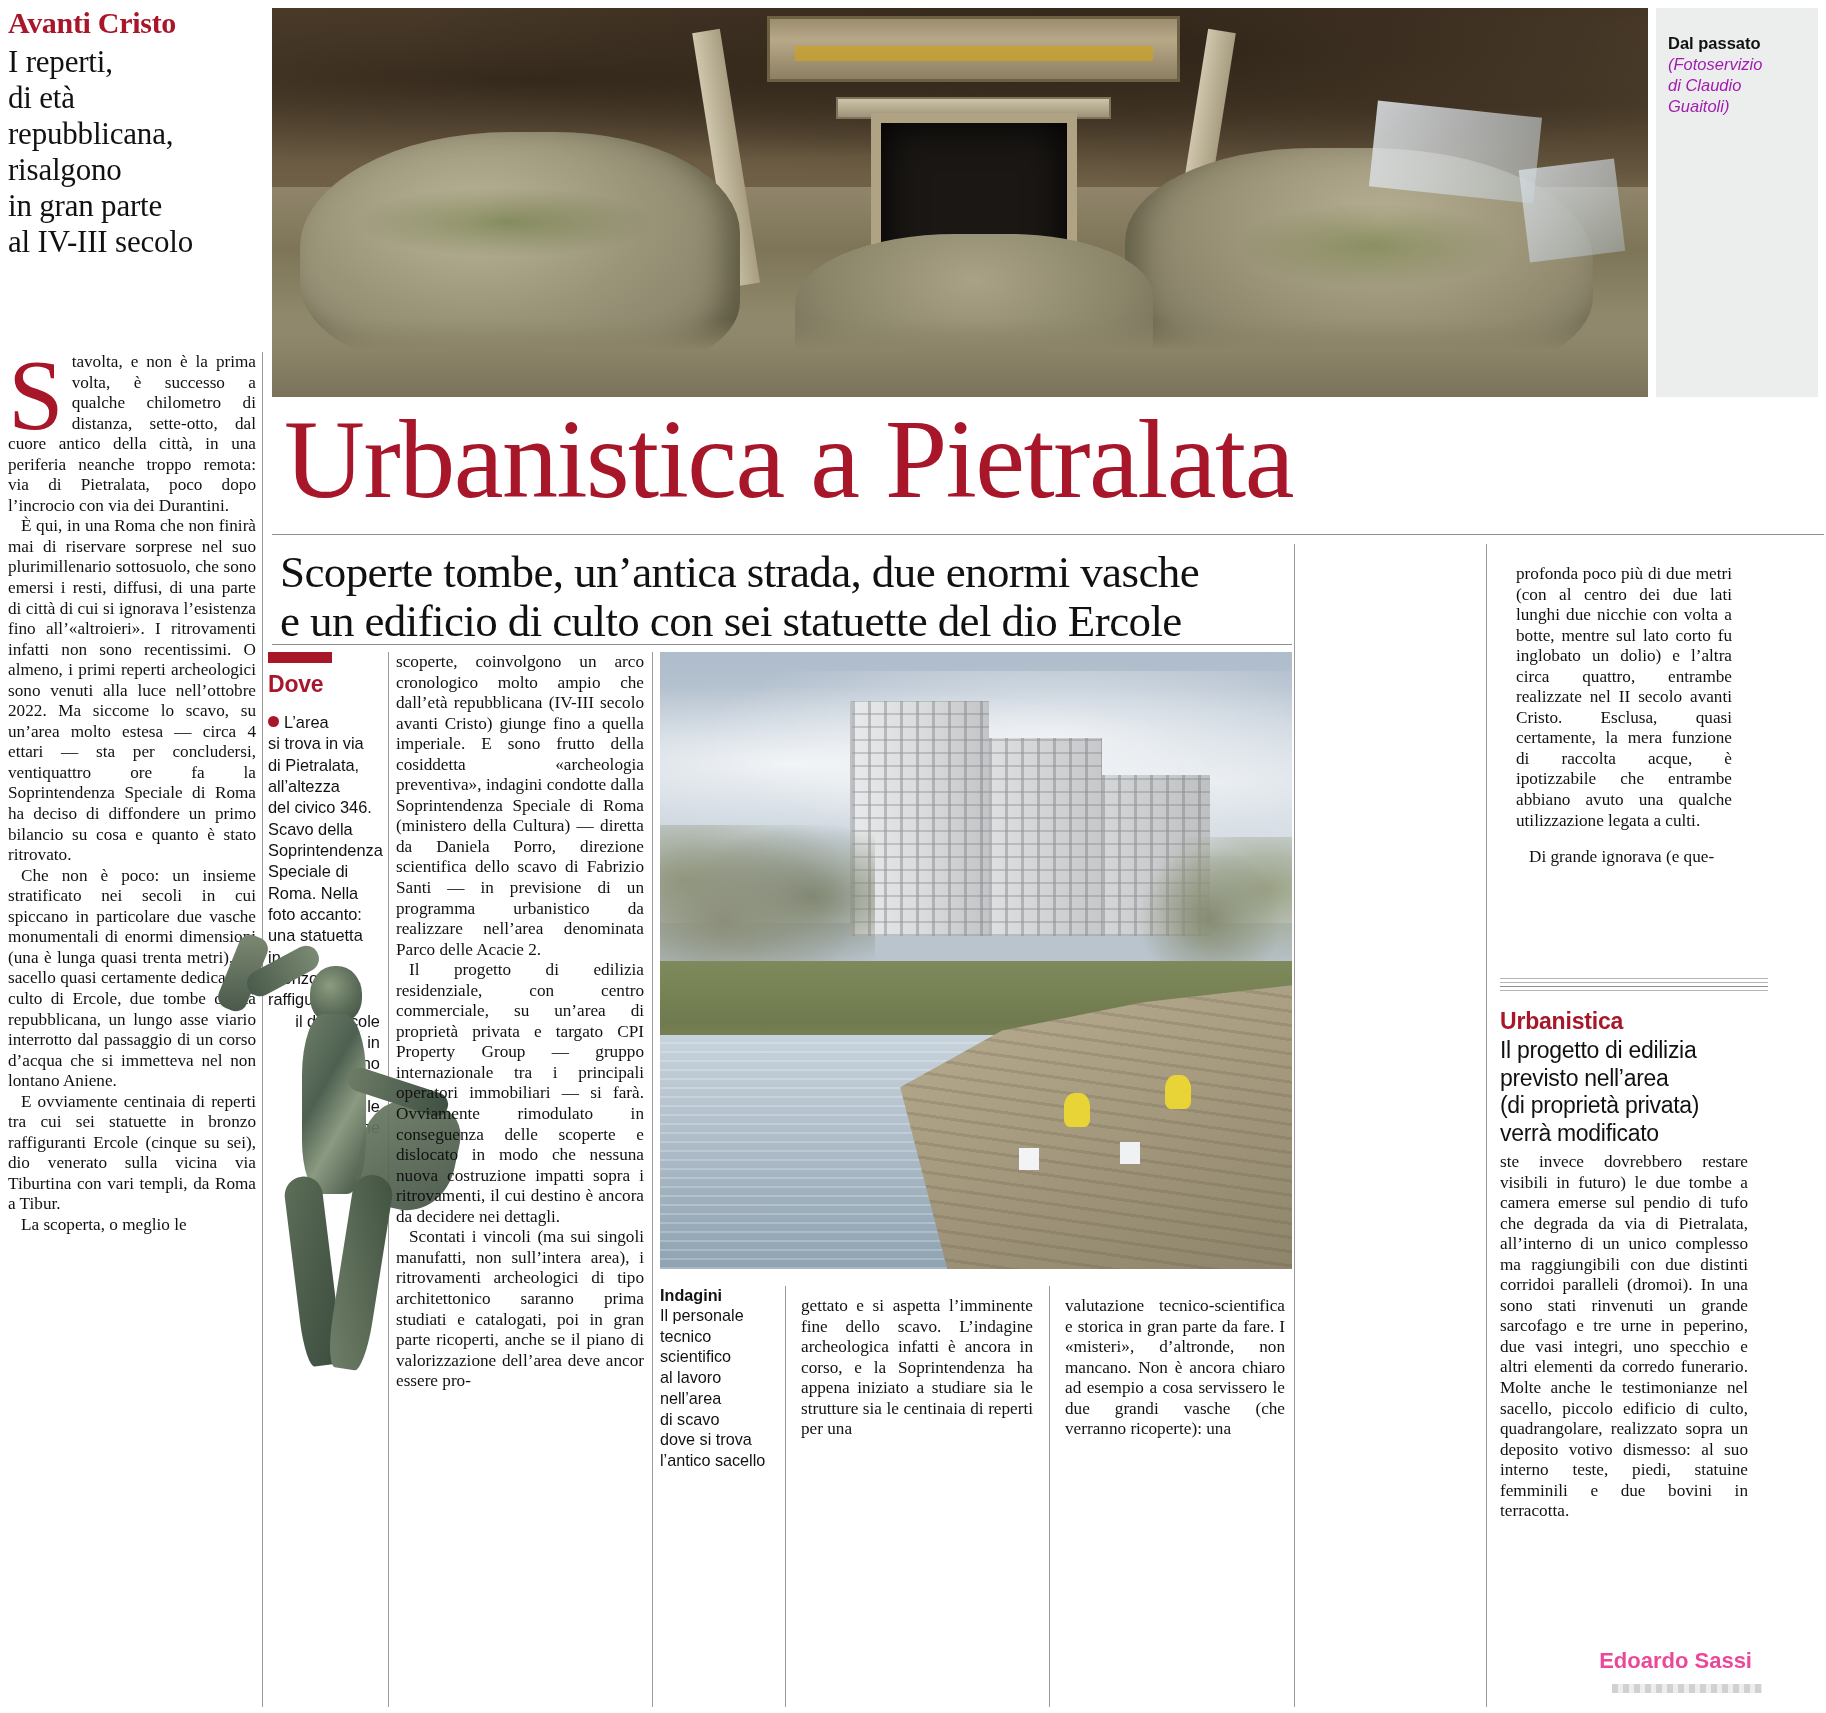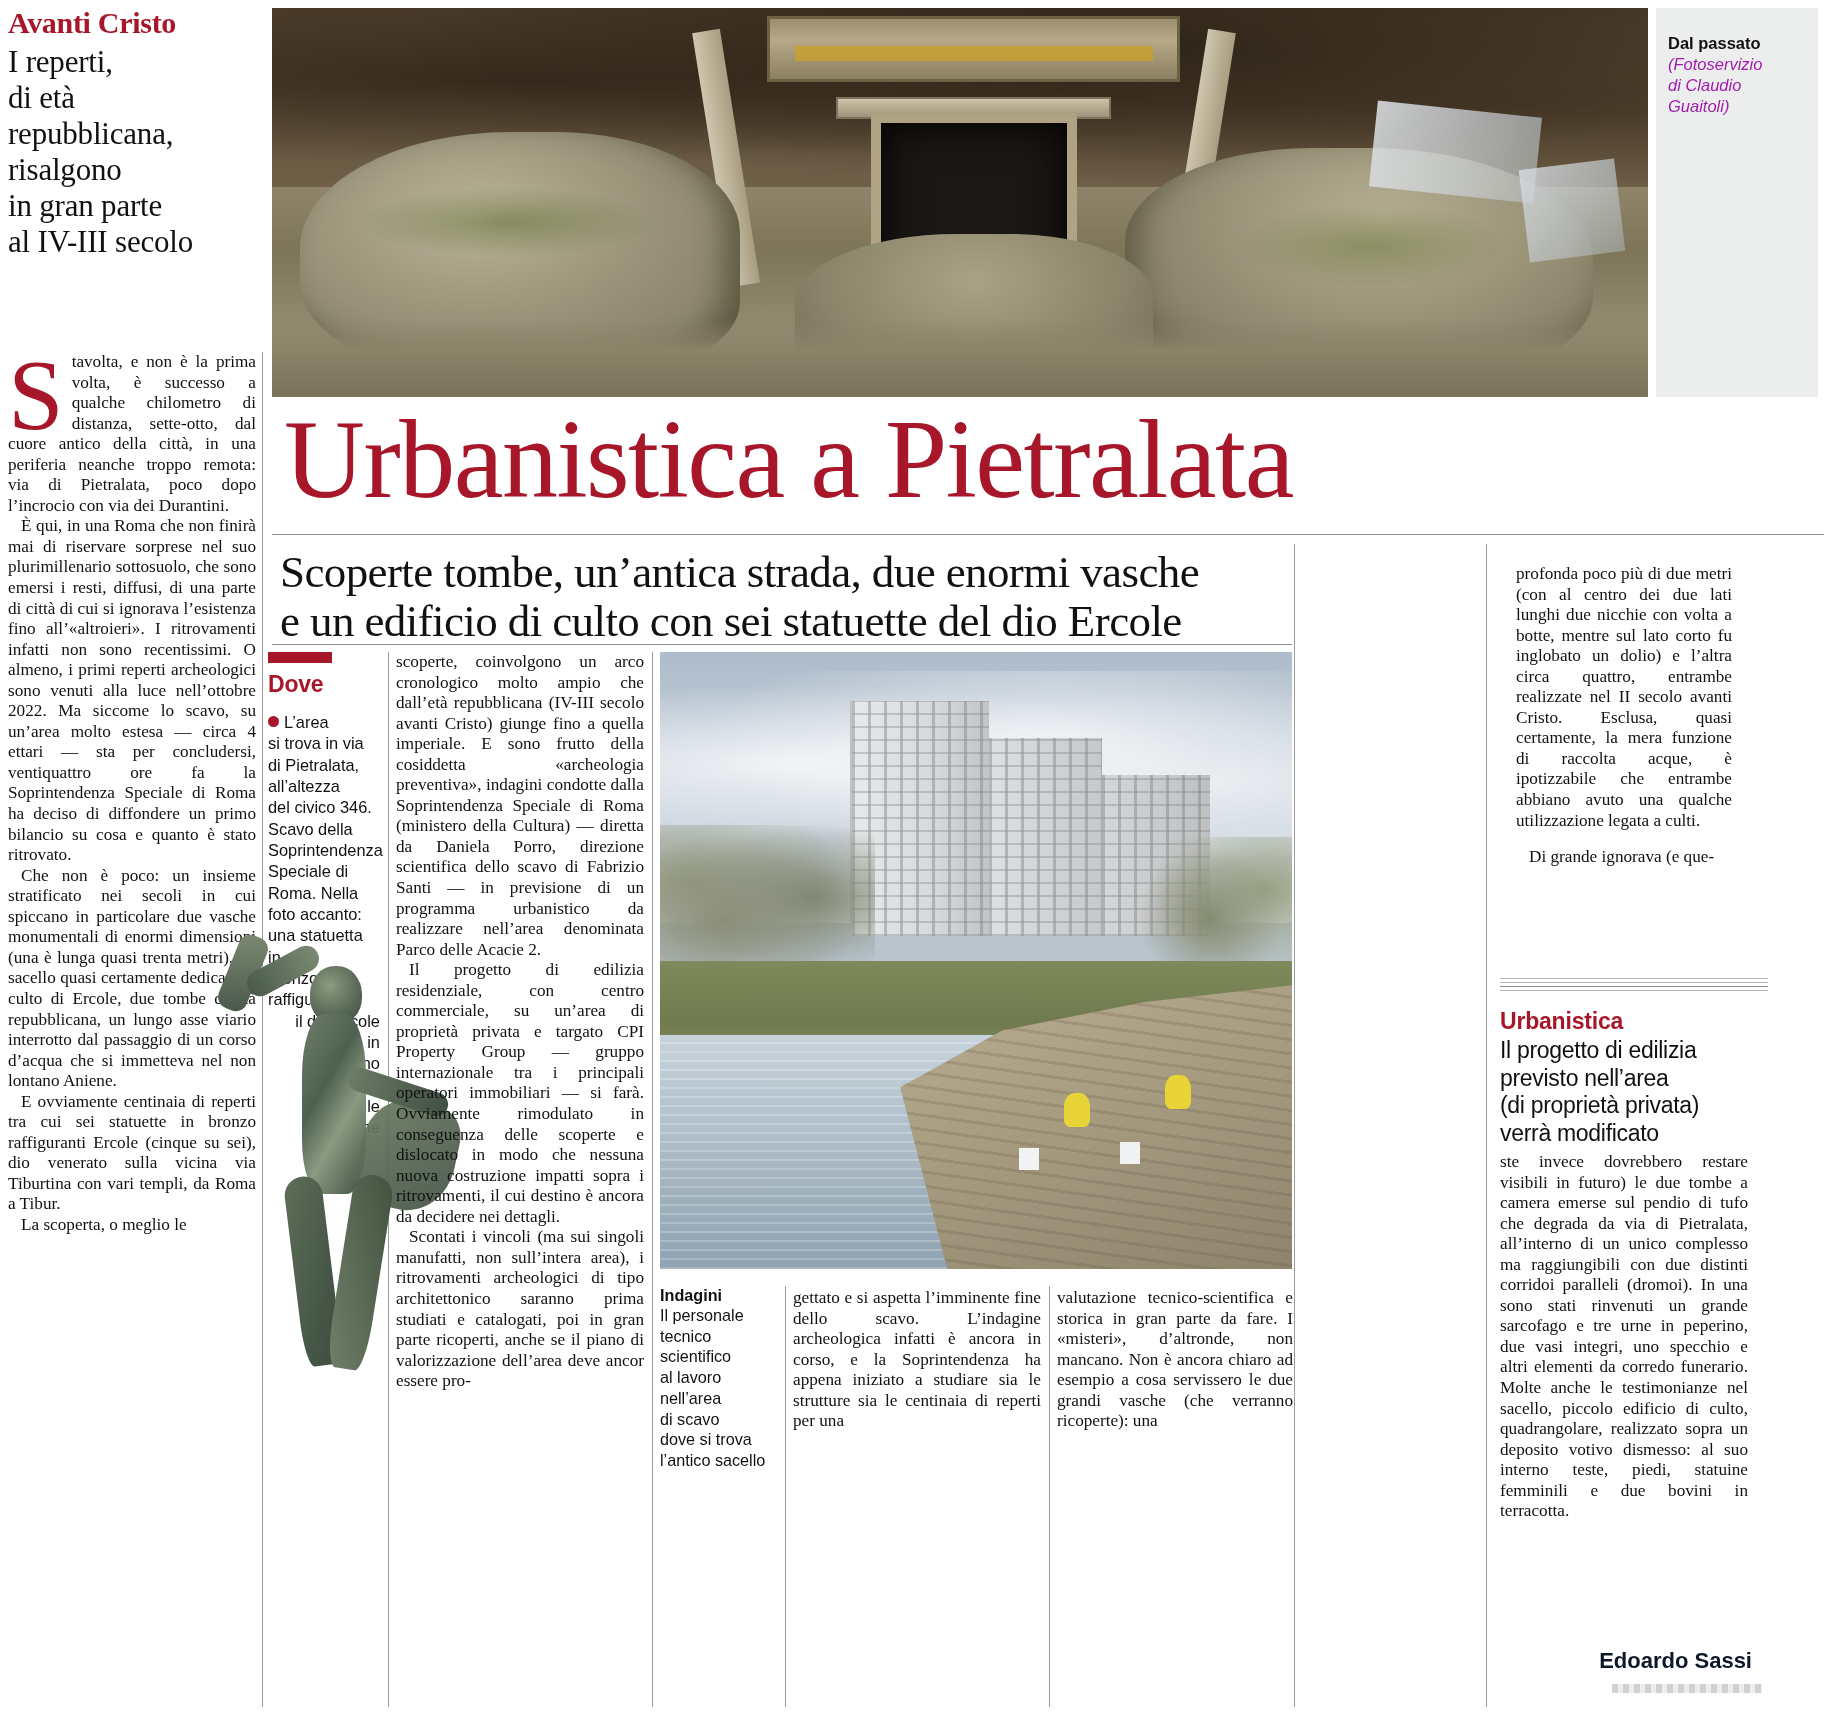--- a/index.html
+++ b/index.html
@@ -275,21 +275,21 @@
   
   #caption-indagini {
     position: absolute; left: 660px; top: 1286px; width: 118px;
   }
   .cap2-title { font-family:"Liberation Sans",sans-serif; font-weight:bold; font-size:16.2px; color:#111; }
   .cap2-body  { font-family:"Liberation Sans",sans-serif; font-size:16.2px; line-height:1.28; color:#111; }
 
   
   #col-b1 { position: absolute; left: 793px; top: 1288px; width: 248px; font-size: 17.2px; line-height: 1.195; }
   #col-b2 { position: absolute; left: 1057px; top: 1288px; width: 236px; font-size: 17.2px; line-height: 1.195; }
-  #col-b1 p, #col-b2 p { text-align: justify; hyphens: auto; margin: 0; }
+  #col-b1 p, #col-b2 p { text-align: justify; hyphens: auto; margin: 8px; }
 
   
   #col-r-top { position: absolute; left: 1500px; top: 548px; width: 248px; font-size: 17.2px; line-height: 1.195; }
   #col-r-top p { text-align: justify; hyphens:auto; margin:16px; }
   #col-r-top p + p { text-indent: 13px; }
 
   #urb-block { position: absolute; left: 1500px; top: 978px; width: 268px; }
   .stack-rule { height: 16px; margin-bottom: 14px; }
   .stack-rule div { height:1px; background:#b5b5b5; margin-bottom: 3px; }
   .stack-rule div:nth-child(3){ background:#8e8e8e; }
@@ -301,21 +301,21 @@
   .urb-text {
     font-family:"Liberation Sans",sans-serif; font-size: 23px; line-height: 1.2; color:#111; letter-spacing:-0.3px;
   }
 
   #col-r-bottom { position: absolute; left: 1500px; top: 1152px; width: 248px; font-size: 17.2px; line-height: 1.195; }
   #col-r-bottom p { text-align: justify; hyphens:auto; margin:0; }
 
   #byline {
     position:absolute; left: 1500px; top: 1648px; width: 252px;
     text-align: right;
-    font-family:"Liberation Sans",sans-serif; font-weight:bold; font-size: 22px; color:#0f172a;
+    font-family:"Liberation Sans",sans-serif; font-weight:bold; font-size: 22px; color:#ec4899;
   }
   #byline-bar {
     position:absolute; left: 1612px; top: 1684px; width: 150px; height: 9px;
     background: repeating-linear-gradient(90deg,#c9c9c9 0 6px, #eaeaea 6px 11px);
     opacity:.85;
   }
 
   
   #statuette {
     position: absolute; left: 228px; top: 952px; width: 236px; height: 440px;

